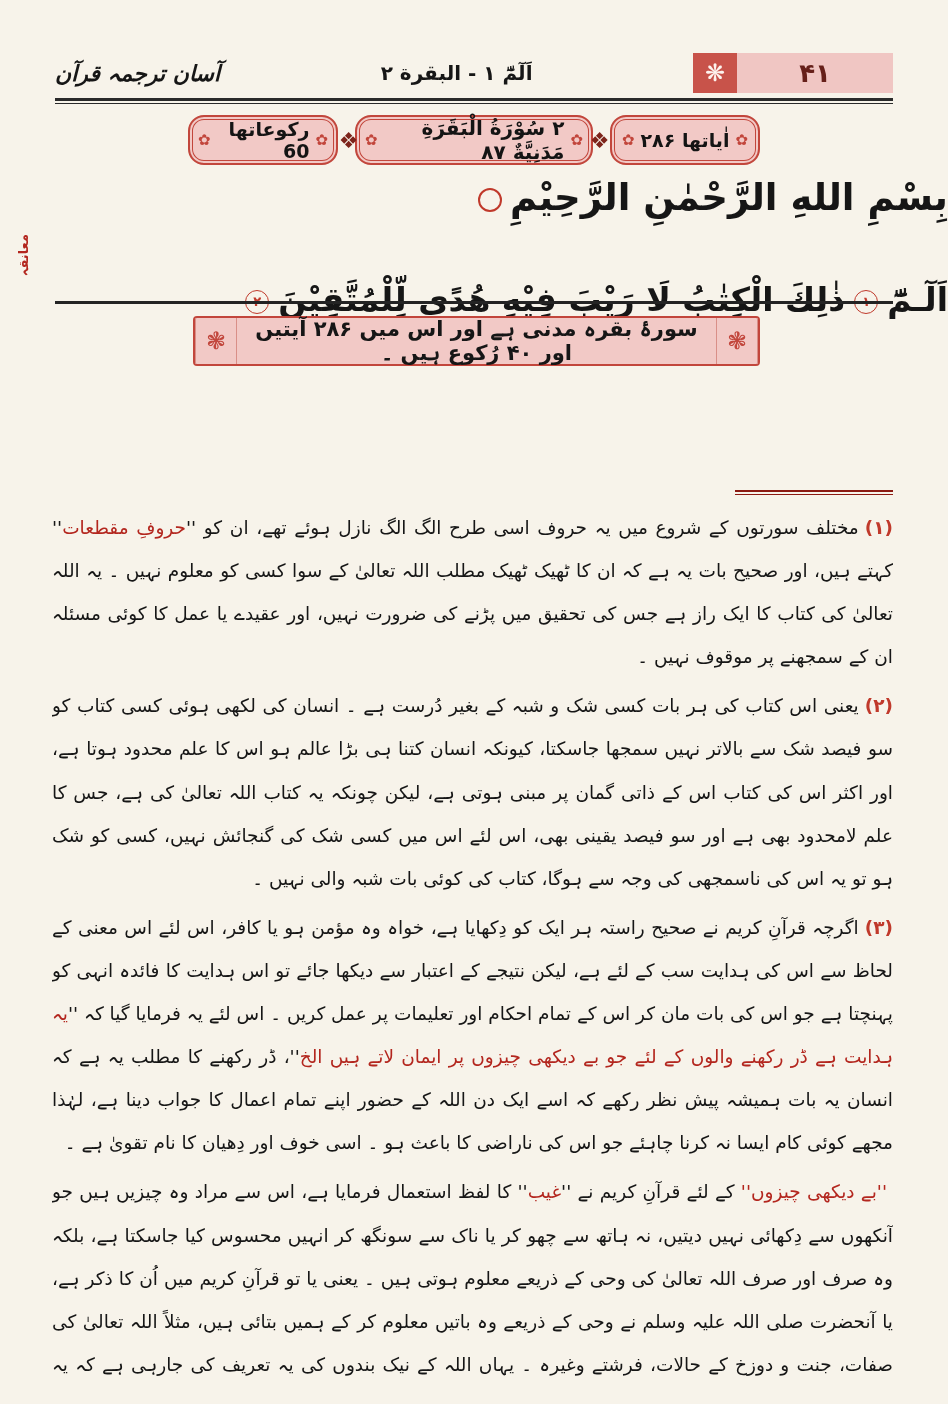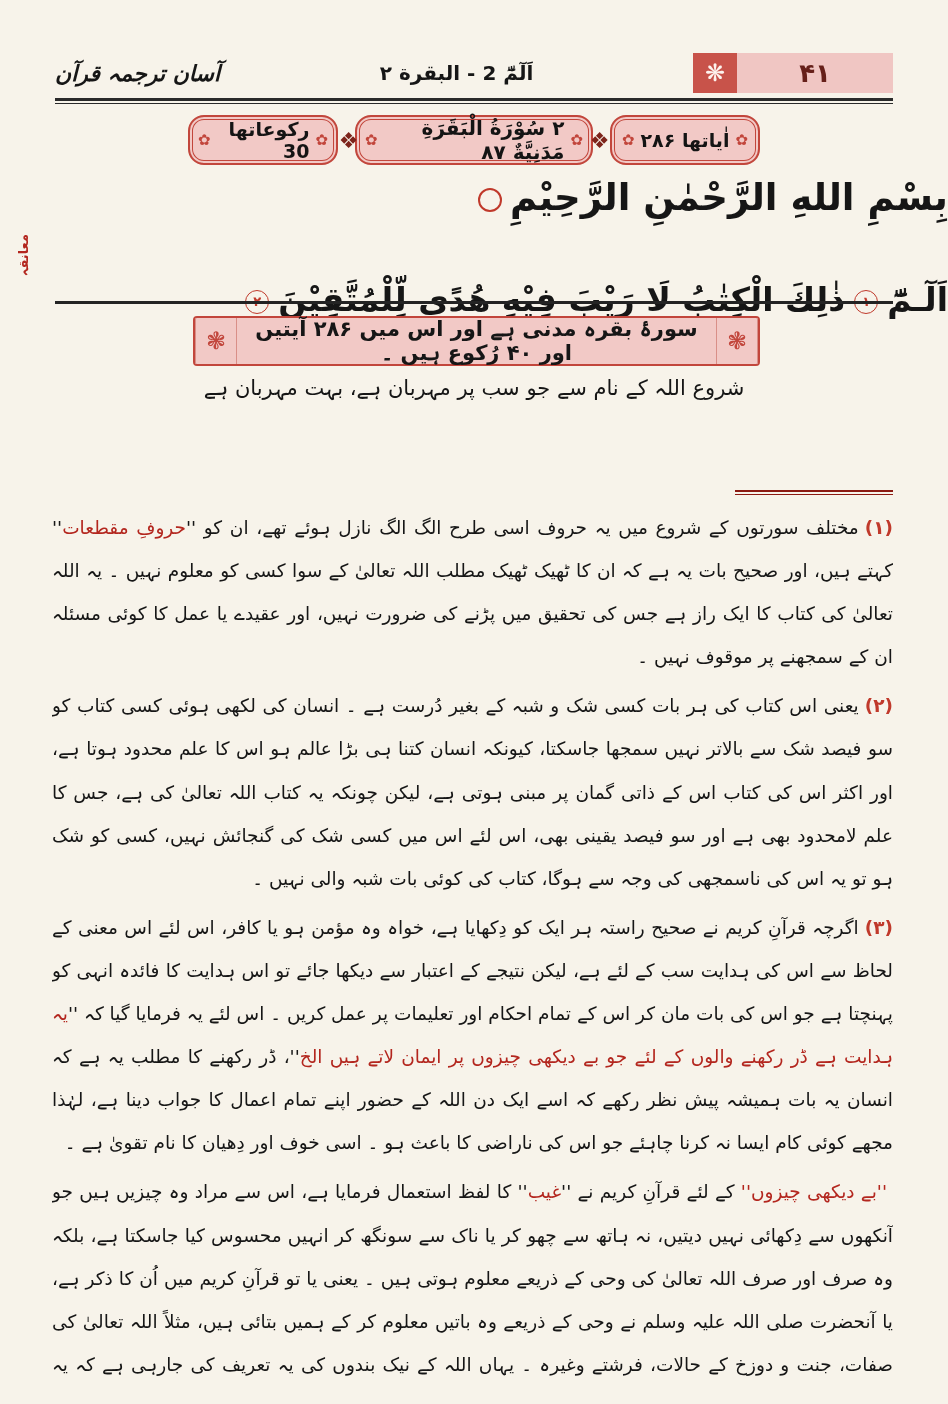--- a/index.html
+++ b/index.html
@@ -74,21 +74,21 @@
   .footnotes p { margin-bottom:6px; }
   .fn-marker { color:#c0392b; font-weight:bold; padding-left:6px; }
   .red-text { color:#b3261e; }
   .plain-text { color:#161616; }
 </style>
 </head>
 <body>
 
 <div class="hdr">
   <div class="hdr-book-title">آسان ترجمہ قرآن</div>
-  <div class="hdr-chapter">اَلٓمّٓ 2 - البقرة ۲</div>
+  <div class="hdr-chapter">اَلٓمّٓ ۱ - البقرة ۲</div>
   <div class="hdr-pageblock">
     <div class="pagenum-box">۴۱</div>
     <div class="rosette-box">❋</div>
   </div>
 </div>
 <div class="top-rule"></div>
 
 <div class="banner">
   <div class="banner-cell cell-ayat">
     <span class="flower">✿</span>
@@ -97,40 +97,39 @@
   </div>
   <div class="medallion">❖</div>
   <div class="banner-cell cell-surah">
     <span class="flower">✿</span>
     <span>۲ سُوْرَةُ الْبَقَرَةِ مَدَنِيَّةٌ ۸۷</span>
     <span class="flower">✿</span>
   </div>
   <div class="medallion">❖</div>
   <div class="banner-cell cell-ruku">
     <span class="flower">✿</span>
-    <span>رکوعاتها 30</span>
+    <span>رکوعاتها 60</span>
     <span class="flower">✿</span>
   </div>
 </div>
 
 <div class="bismillah"><span>بِسْمِ اللهِ الرَّحْمٰنِ الرَّحِيْمِ</span><span class="ring"></span></div>
 
 <div class="verse-line"><span class="plain-text">اَلٓـمّٓ</span><span class="verse-circle">۱</span><span class="plain-text">ذٰلِكَ الْكِتٰبُ لَا رَيْبَ فِيْهِ هُدًى لِّلْمُتَّقِيْنَ</span><span class="verse-circle">۲</span></div>
 
 <div class="margin-note">معانقہ</div>
 <div class="verse-rule"></div>
 
 <div class="intro-box">
   <div class="intro-orn">❃</div>
   <div class="intro-text">سورۂ بقرہ مدنی ہے اور اس میں ۲۸۶ آیتیں اور ۴۰ رُکوع ہیں ۔</div>
   <div class="intro-orn">❃</div>
 </div>
 
 <div class="translation">
-  <div class="tr-line1">شروع اللہ کے نام سے جو سب پر مہربان ہے، بہت مہربان ہے</div>
 </div>
 
 <div class="fn-rule"></div>
 <div class="footnotes">
   <p><span class="fn-marker">(۱)</span><span><span class="plain-text">مختلف سورتوں کے شروع میں یہ حروف اسی طرح الگ الگ نازل ہوئے تھے، ان کو ''</span><span class="red-text">حروفِ مقطعات</span><span class="plain-text">'' کہتے ہیں، اور صحیح بات یہ ہے کہ ان کا ٹھیک ٹھیک مطلب اللہ تعالیٰ کے سوا کسی کو معلوم نہیں ۔ یہ اللہ تعالیٰ کی کتاب کا ایک راز ہے جس کی تحقیق میں پڑنے کی ضرورت نہیں، اور عقیدے یا عمل کا کوئی مسئلہ ان کے سمجھنے پر موقوف نہیں ۔</span></span></p>
   <p><span class="fn-marker">(۲)</span><span><span class="plain-text">یعنی اس کتاب کی ہر بات کسی شک و شبہ کے بغیر دُرست ہے ۔ انسان کی لکھی ہوئی کسی کتاب کو سو فیصد شک سے بالاتر نہیں سمجھا جاسکتا، کیونکہ انسان کتنا ہی بڑا عالم ہو اس کا علم محدود ہوتا ہے، اور اکثر اس کی کتاب اس کے ذاتی گمان پر مبنی ہوتی ہے، لیکن چونکہ یہ کتاب اللہ تعالیٰ کی ہے، جس کا علم لامحدود بھی ہے اور سو فیصد یقینی بھی، اس لئے اس میں کسی شک کی گنجائش نہیں، کسی کو شک ہو تو یہ اس کی ناسمجھی کی وجہ سے ہوگا، کتاب کی کوئی بات شبہ والی نہیں ۔</span></span></p>
   <p><span class="fn-marker">(۳)</span><span><span class="plain-text">اگرچہ قرآنِ کریم نے صحیح راستہ ہر ایک کو دِکھایا ہے، خواہ وہ مؤمن ہو یا کافر، اس لئے اس معنی کے لحاظ سے اس کی ہدایت سب کے لئے ہے، لیکن نتیجے کے اعتبار سے دیکھا جائے تو اس ہدایت کا فائدہ انہی کو پہنچتا ہے جو اس کی بات مان کر اس کے تمام احکام اور تعلیمات پر عمل کریں ۔ اس لئے یہ فرمایا گیا کہ ''</span><span class="red-text">یہ ہدایت ہے ڈر رکھنے والوں کے لئے جو بے دیکھی چیزوں پر ایمان لاتے ہیں الخ</span><span class="plain-text">''، ڈر رکھنے کا مطلب یہ ہے کہ انسان یہ بات ہمیشہ پیش نظر رکھے کہ اسے ایک دن اللہ کے حضور اپنے تمام اعمال کا جواب دینا ہے، لہٰذا مجھے کوئی کام ایسا نہ کرنا چاہئے جو اس کی ناراضی کا باعث ہو ۔ اسی خوف اور دِھیان کا نام تقویٰ ہے ۔</span></span></p>
   <p><span class="fn-marker"></span><span><span class="red-text">''بے دیکھی چیزوں''</span><span class="plain-text"> کے لئے قرآنِ کریم نے ''</span><span class="red-text">غیب</span><span class="plain-text">'' کا لفظ استعمال فرمایا ہے، اس سے مراد وہ چیزیں ہیں جو آنکھوں سے دِکھائی نہیں دیتیں، نہ ہاتھ سے چھو کر یا ناک سے سونگھ کر انہیں محسوس کیا جاسکتا ہے، بلکہ وہ صرف اور صرف اللہ تعالیٰ کی وحی کے ذریعے معلوم ہوتی ہیں ۔ یعنی یا تو قرآنِ کریم میں اُن کا ذکر ہے، یا آنحضرت صلی اللہ علیہ وسلم نے وحی کے ذریعے وہ باتیں معلوم کر کے ہمیں بتائی ہیں، مثلاً اللہ تعالیٰ کی صفات، جنت و دوزخ کے حالات، فرشتے وغیرہ ۔ یہاں اللہ کے نیک بندوں کی یہ تعریف کی جارہی ہے کہ یہ لوگ صرف اللہ تعالیٰ اور اس کے رسول صلی اللہ علیہ وسلم کے ارشادات پر یقین کر کے اُن چیزوں کو دِل سے مانتے ہیں جو انہوں نے آنکھوں سے نہیں دیکھیں ۔ یہ دُنیا چونکہ امتحان کی جگہ ہے، اس لئے اگر یہ چیزیں آنکھوں سے نظر آجاتیں اور پھر کوئی شخص اُن پر ایمان لاتا تو کوئی امتحان نہ ہوتا ۔ اللہ تعالیٰ نے ان چیزوں کو اِنسان کی نگاہ سے پوشیدہ رکھا ہے،</span></span></p>
 </div>
 

